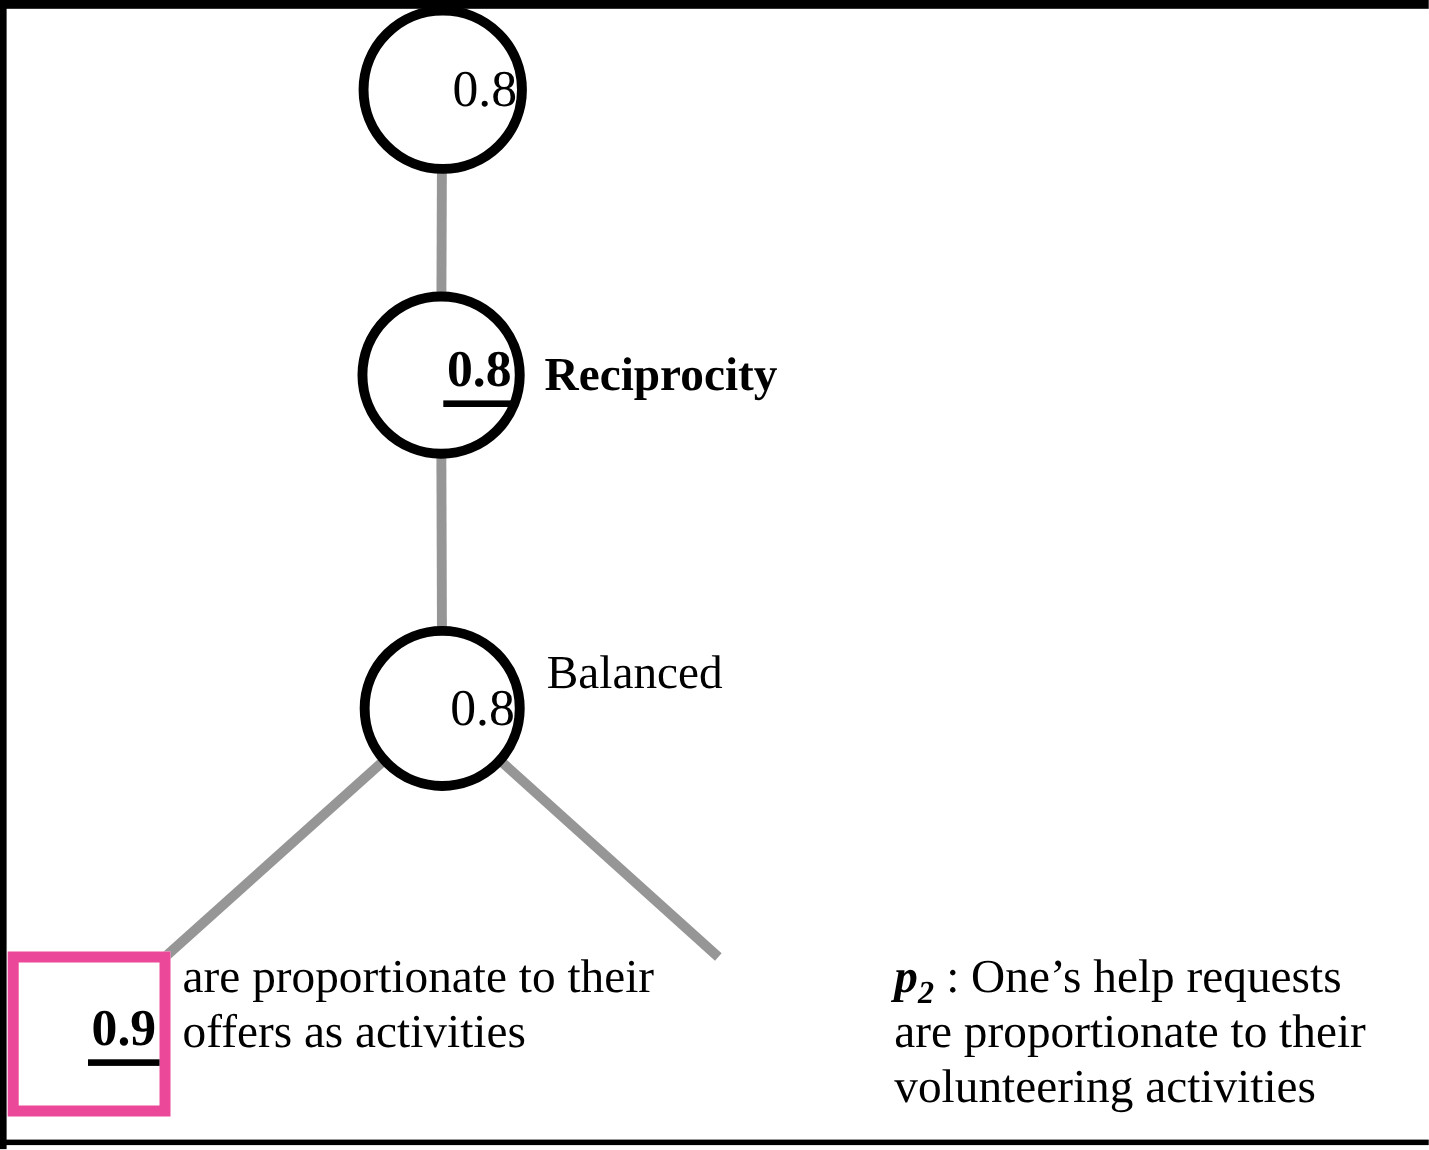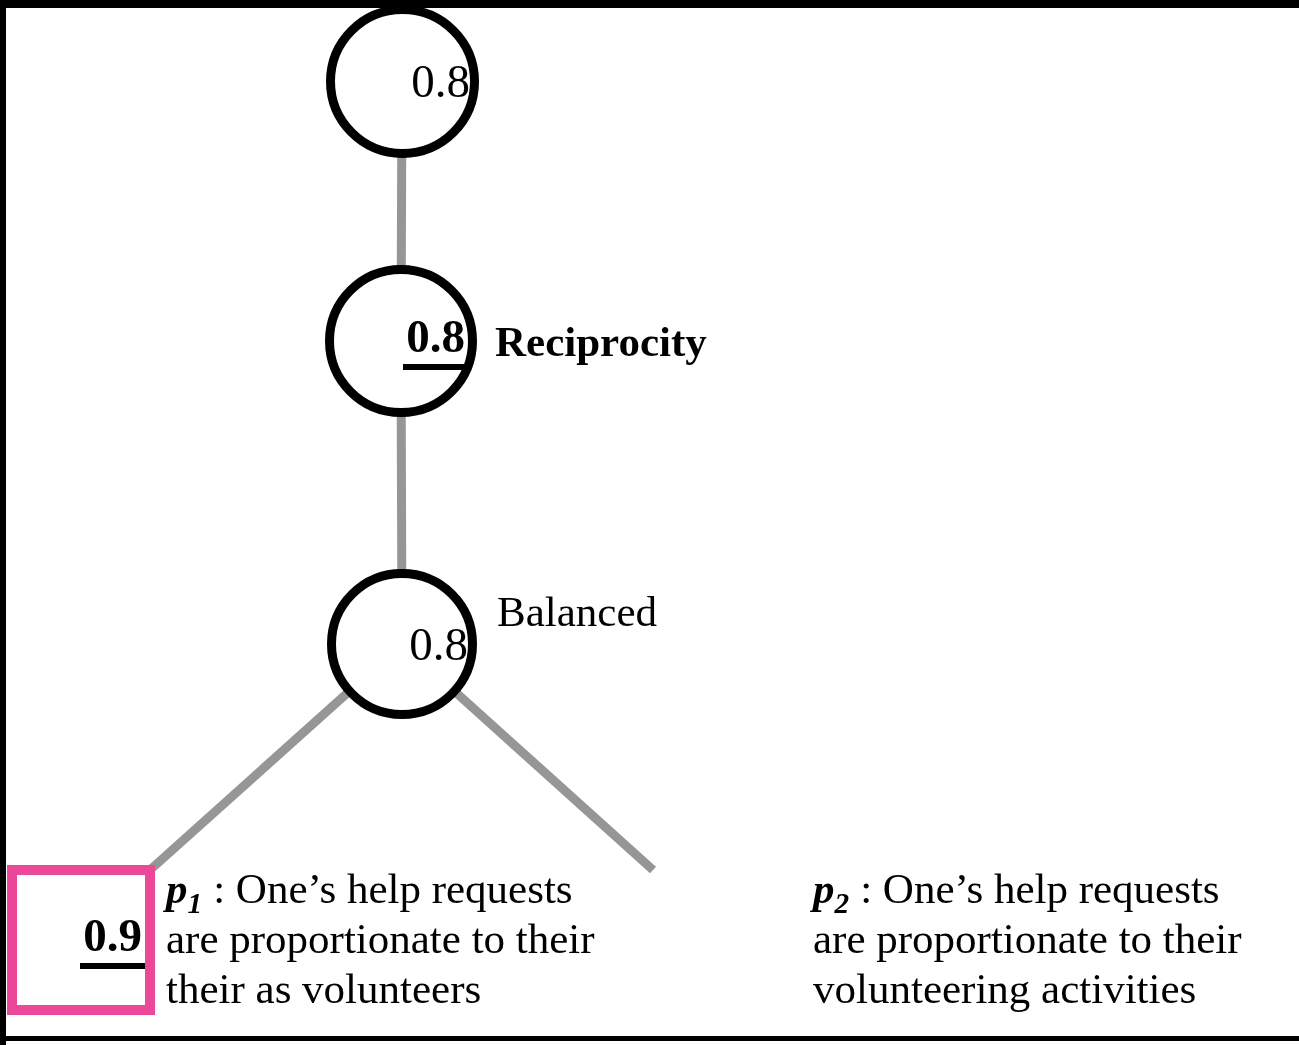--- a/index.html
+++ b/index.html
@@ -103,25 +103,22 @@
   <div class="node square" id="node-p1">
     <span class="value emph">0.9</span>
   </div>
 
   <div class="side-label" id="label-reciprocity">Reciprocity</div>
   <div class="side-label" id="label-balanced">
     <div>Balanced</div>
   </div>
 
   <div class="desc" id="desc-p1">
-    <div>
-      <span class="sym"><span>p</span><sub>1</sub></span><span class="rest">: One’s help requests</span>
-    </div>
     <div>are proportionate to their</div>
-    <div>their as volunteers</div>
+    <div>offers as activities</div>
   </div>
 
   <div class="desc" id="desc-p2">
     <div>
       <span class="sym"><span>p</span><sub>2</sub></span><span class="rest">: One’s help requests</span>
     </div>
     <div>are proportionate to their</div>
     <div>volunteering activities</div>
   </div>
 

